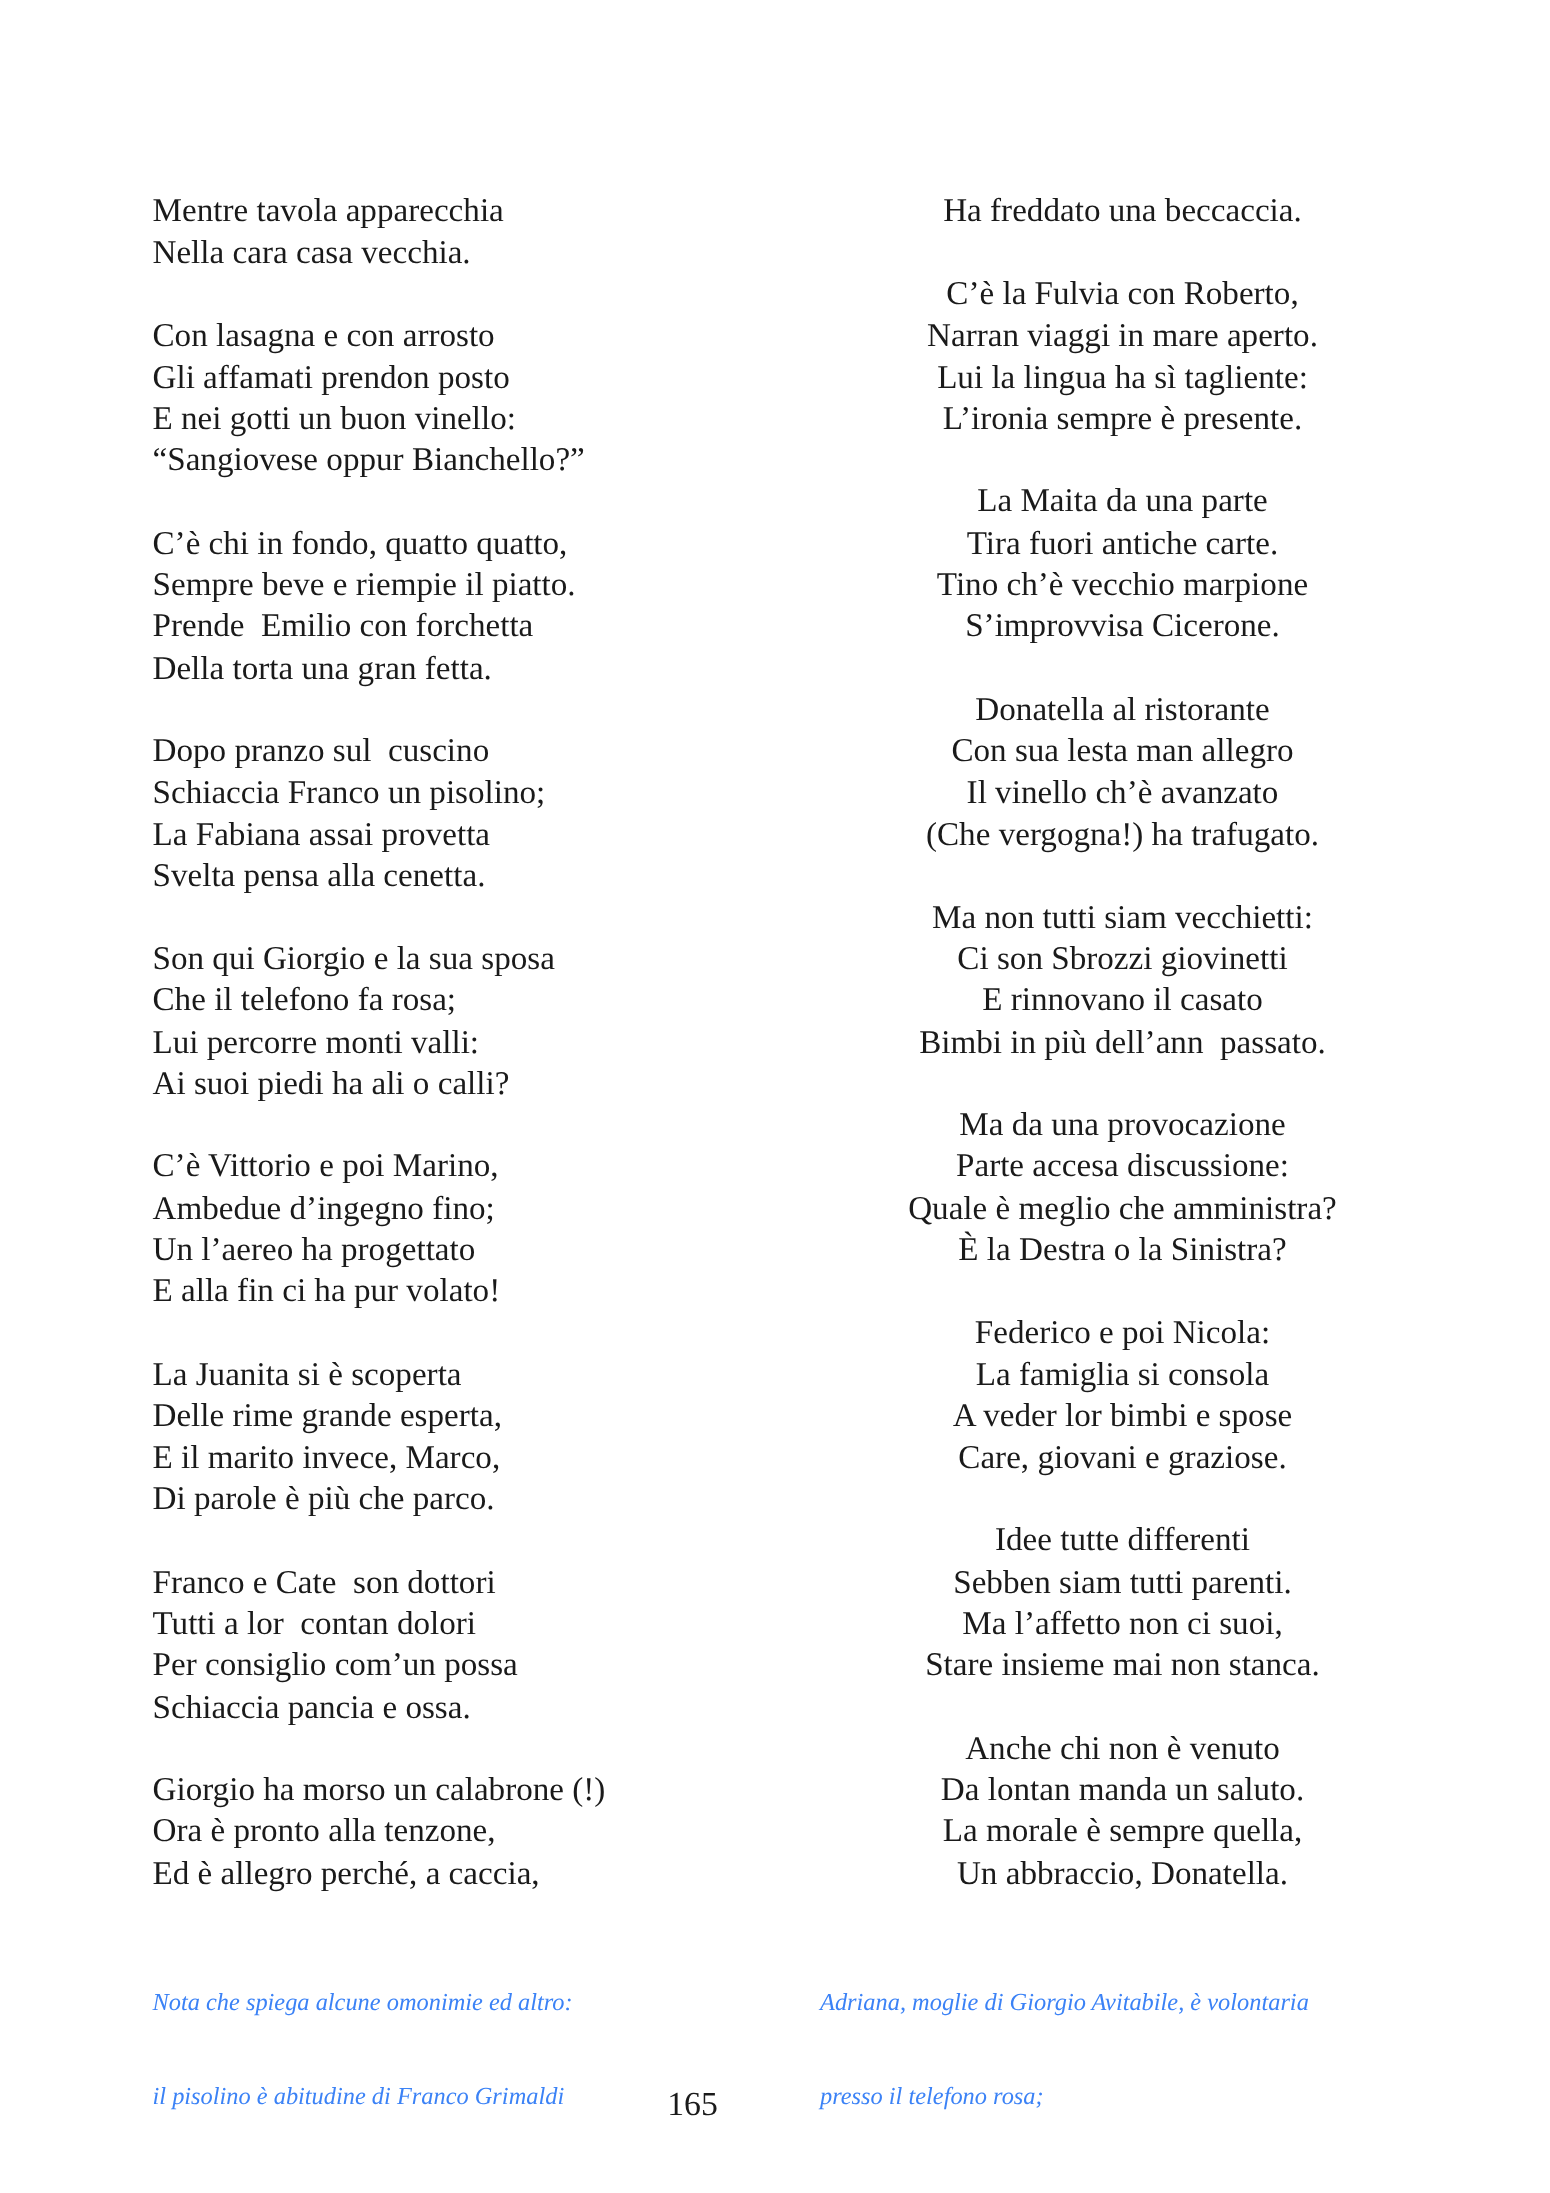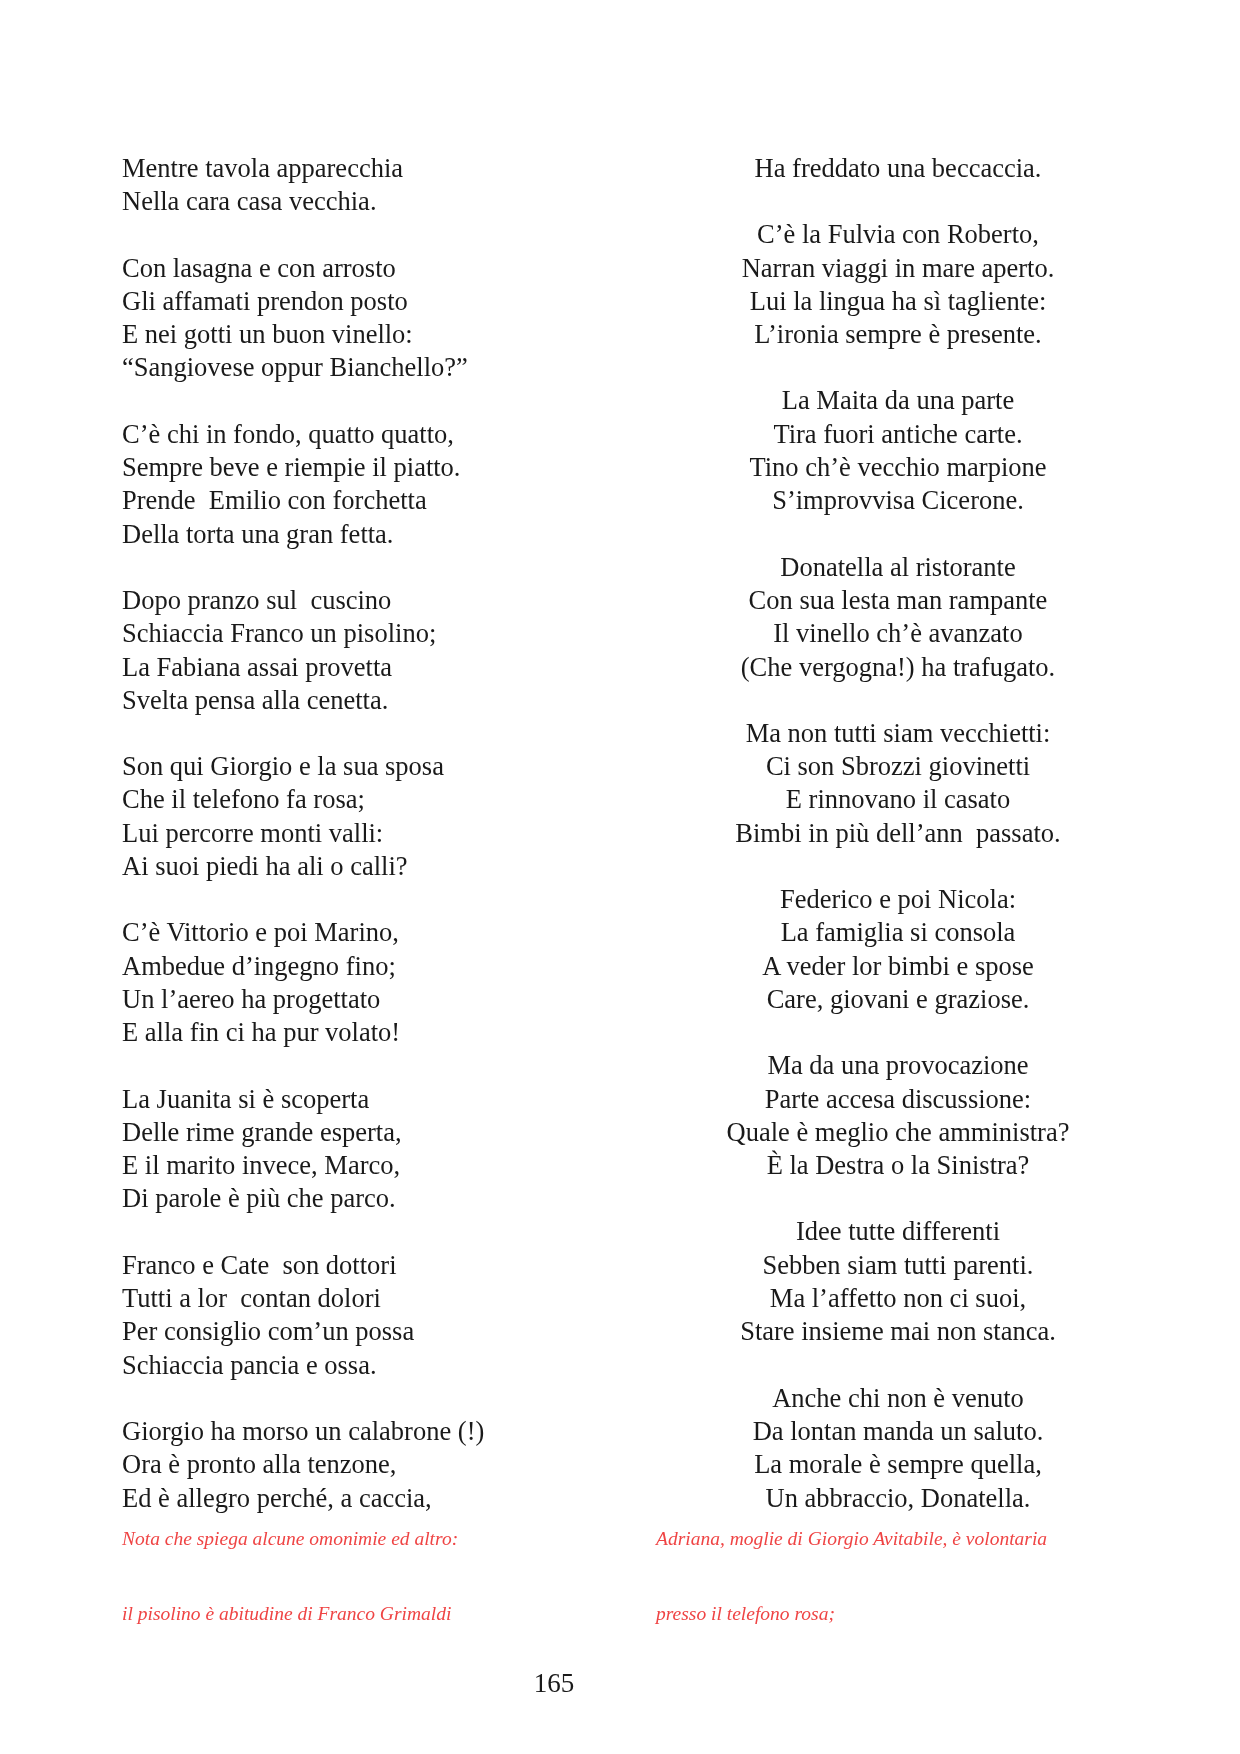--- a/index.html
+++ b/index.html
@@ -26,26 +26,26 @@
       margin: 0 0 33px 0;
     }
     .line {
       font-size: 26.5px;
       line-height: 33.3px;
       white-space: pre;
       display: block;
     }
     .footnote {
       position: absolute;
-      top: 1476px;
+      top: 1540px;
       font-style: italic;
       font-size: 19.5px;
       line-height: 25px;
       white-space: pre;
-      color: #ef4444;
+      color: #3b82f6;
     }
     .footnote.left { left: 122px; }
     .footnote.right { left: 656px; }
     .footnote span { display: block; }
     .page-number {
       position: absolute;
       top: 1666px;
       left: 0;
       width: 1108px;
       text-align: center;
@@ -122,41 +122,41 @@
     <span class="line">L’ironia sempre è presente.</span>
   </div>
   <div class="stanza">
     <span class="line">La Maita da una parte</span>
     <span class="line">Tira fuori antiche carte.</span>
     <span class="line">Tino ch’è vecchio marpione</span>
     <span class="line">S’improvvisa Cicerone.</span>
   </div>
   <div class="stanza">
     <span class="line">Donatella al ristorante</span>
-    <span class="line">Con sua lesta man rampante</span>
+    <span class="line">Con sua lesta man allegro</span>
     <span class="line">Il vinello ch’è avanzato</span>
     <span class="line">(Che vergogna!) ha trafugato.</span>
   </div>
   <div class="stanza">
     <span class="line">Ma non tutti siam vecchietti:</span>
     <span class="line">Ci son Sbrozzi giovinetti</span>
     <span class="line">E rinnovano il casato</span>
     <span class="line">Bimbi in più dell’ann  passato.</span>
   </div>
   <div class="stanza">
+    <span class="line">Ma da una provocazione</span>
+    <span class="line">Parte accesa discussione:</span>
+    <span class="line">Quale è meglio che amministra?</span>
+    <span class="line">È la Destra o la Sinistra?</span>
+  </div>
+  <div class="stanza">
     <span class="line">Federico e poi Nicola:</span>
     <span class="line">La famiglia si consola</span>
     <span class="line">A veder lor bimbi e spose</span>
     <span class="line">Care, giovani e graziose.</span>
-  </div>
-  <div class="stanza">
-    <span class="line">Ma da una provocazione</span>
-    <span class="line">Parte accesa discussione:</span>
-    <span class="line">Quale è meglio che amministra?</span>
-    <span class="line">È la Destra o la Sinistra?</span>
   </div>
   <div class="stanza">
     <span class="line">Idee tutte differenti</span>
     <span class="line">Sebben siam tutti parenti.</span>
     <span class="line">Ma l’affetto non ci suoi,</span>
     <span class="line">Stare insieme mai non stanca.</span>
   </div>
   <div class="stanza">
     <span class="line">Anche chi non è venuto</span>
     <span class="line">Da lontan manda un saluto.</span>

